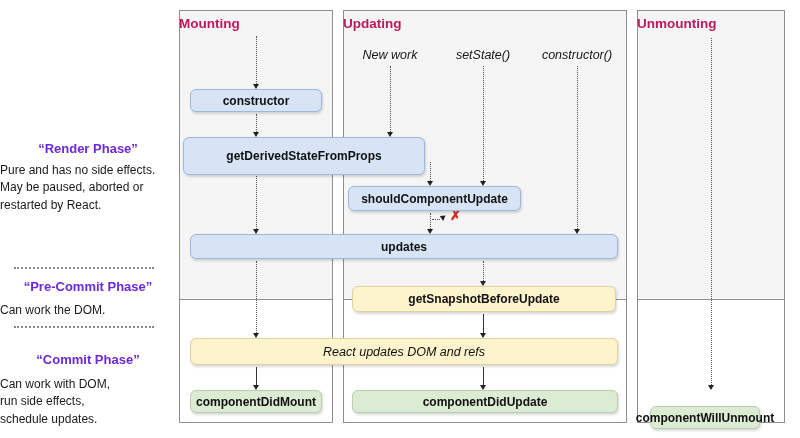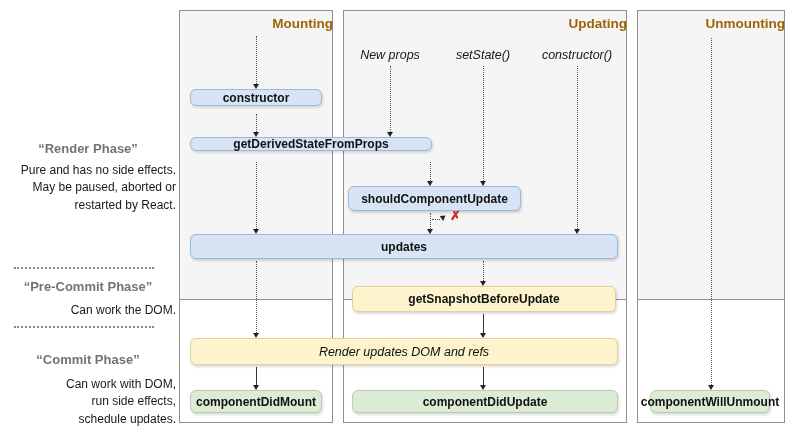--- a/index.html
+++ b/index.html
@@ -3,21 +3,21 @@
 <meta charset="utf-8">
 <style>
   html,body { margin:0; padding:0; background:#fff; }
   .canvas {
     position:relative; width:800px; height:438px; background:#ffffff;
     font-family:"Liberation Sans", sans-serif; color:#111; overflow:hidden;
   }
   
   .col { position:absolute; box-sizing:border-box; border:1px solid #8f8f8f; background:#f5f5f6; }
   .col.bottom { background:#ffffff; }
-  .col-header { position:absolute; font-weight:bold; font-size:13.5px; text-align:right; color:#a16207; }
+  .col-header { position:absolute; font-weight:bold; font-size:13.5px; text-align:left; color:#be185d; }
   
   .node {
     position:absolute; box-sizing:border-box; display:flex; align-items:center; justify-content:center;
     font-size:12px; font-weight:bold; color:#111; border-radius:6px;
     box-shadow:1px 1.5px 2.5px rgba(0,0,0,0.15);
   }
   .node.blue   { background:#d7e4f6; border:1px solid #9db8d9; }
   .node.yellow { background:#fdf3cd; border:1px solid #e1d29e; }
   .node.green  { background:#dcebd3; border:1px solid #b9cfad; }
   .node.italic { font-style:italic; font-weight:normal; font-size:12.5px; }
@@ -31,22 +31,22 @@
     position:absolute; bottom:-5px; left:-4px; width:0; height:0;
     border-left:3.5px solid transparent; border-right:3.5px solid transparent; border-top:5px solid #222;
   }
   
   .halt-seg { position:absolute; left:432px; top:219px; width:8px; border-top:1px dotted #555; }
   .halt-arrow { position:absolute; left:441px; top:214px; width:0; height:0;
     border-top:3px solid transparent; border-bottom:3px solid transparent; border-left:5px solid #222;
     transform:rotate(-35deg); }
   .halt-x { position:absolute; left:450px; top:209px; color:#dd2418; font-weight:bold; font-size:13px; line-height:13px; }
   
-  .phase-title { position:absolute; left:0; width:176px; text-align:center; font-weight:bold; font-size:13px; color:#737373; }
-  .phase-desc  { position:absolute; left:0; width:176px; text-align:right; font-size:12px; line-height:1.45; white-space:pre-line; color:#1a1a1a; }
+  .phase-title { position:absolute; left:0; width:176px; text-align:center; font-weight:bold; font-size:13px; color:#6d28d9; }
+  .phase-desc  { position:absolute; left:0; width:176px; text-align:left; font-size:12px; line-height:1.45; white-space:pre-line; color:#1a1a1a; }
   .divider { position:absolute; left:14px; width:140px; border-top:2px dotted #888; height:0; }
 </style>
 </head>
 <body>
 
 <div class="canvas">
 
   <div class="phase-title" style="top:141px">“Render Phase”</div>
   <div class="phase-desc" style="top:162px">Pure and has no side effects.
 May be paused, aborted or
@@ -64,21 +64,21 @@
   <div class="col bottom" style="left:179px; top:299px; width:154px; height:124px"></div>
   <div class="col" style="left:343px; top:10px;  width:284px; height:290px"></div>
   <div class="col bottom" style="left:343px; top:299px; width:284px; height:124px"></div>
   <div class="col" style="left:637px; top:10px;  width:148px; height:290px"></div>
   <div class="col bottom" style="left:637px; top:299px; width:148px; height:124px"></div>
 
   <div class="col-header" style="left:179px; top:16px; width:154px">Mounting</div>
   <div class="col-header" style="left:343px; top:16px; width:284px">Updating</div>
   <div class="col-header" style="left:637px; top:16px; width:148px">Unmounting</div>
 
-  <div class="trigger" style="left:390px; top:48px">New props</div>
+  <div class="trigger" style="left:390px; top:48px">New work</div>
   <div class="trigger" style="left:483px; top:48px">setState()</div>
   <div class="trigger" style="left:577px; top:48px">constructor()</div>
 
   <div class="arr dotted" style="left:256px; top:36px;  height:48px">
       <div class="head"></div>
     </div>
   <div class="arr dotted" style="left:256px; top:114px; height:18px">
       <div class="head"></div>
     </div>
   <div class="arr dotted" style="left:256px; top:162px; height:67px">
@@ -117,23 +117,23 @@
     </div>
 
   <div class="arr dotted" style="left:711px; top:38px; height:347px">
       <div class="head"></div>
     </div>
 
   <div class="halt-seg"></div>
   <div class="halt-arrow"></div>
   <div class="halt-x">✗</div>
 
-  <div class="node blue" style="left:190px; top:89px;  width:132px; height:17px">constructor</div>
-  <div class="node blue" style="left:190px; top:137px; width:242px; height:14px">getDerivedStateFromProps</div>
+  <div class="node blue" style="left:190px; top:89px;  width:132px; height:23px">constructor</div>
+  <div class="node blue" style="left:183px; top:137px; width:242px; height:38px">getDerivedStateFromProps</div>
   <div class="node blue" style="left:348px; top:186px; width:173px; height:25px">shouldComponentUpdate</div>
   <div class="node blue" style="left:190px; top:234px; width:428px; height:25px">updates</div>
   <div class="node yellow" style="left:352px; top:286px; width:264px; height:26px">getSnapshotBeforeUpdate</div>
-  <div class="node yellow italic" style="left:190px; top:338px; width:428px; height:27px">Render updates DOM and refs</div>
+  <div class="node yellow italic" style="left:190px; top:338px; width:428px; height:27px">React updates DOM and refs</div>
   <div class="node green" style="left:352px; top:390px; width:266px; height:23px">componentDidUpdate</div>
   <div class="node green" style="left:190px; top:390px; width:132px; height:23px">componentDidMount</div>
-  <div class="node green" style="left:650px; top:390px; width:120px; height:23px">componentWillUnmount</div>
+  <div class="node green" style="left:650px; top:406px; width:110px; height:23px">componentWillUnmount</div>
 
 </div>
 
 </body></html>

